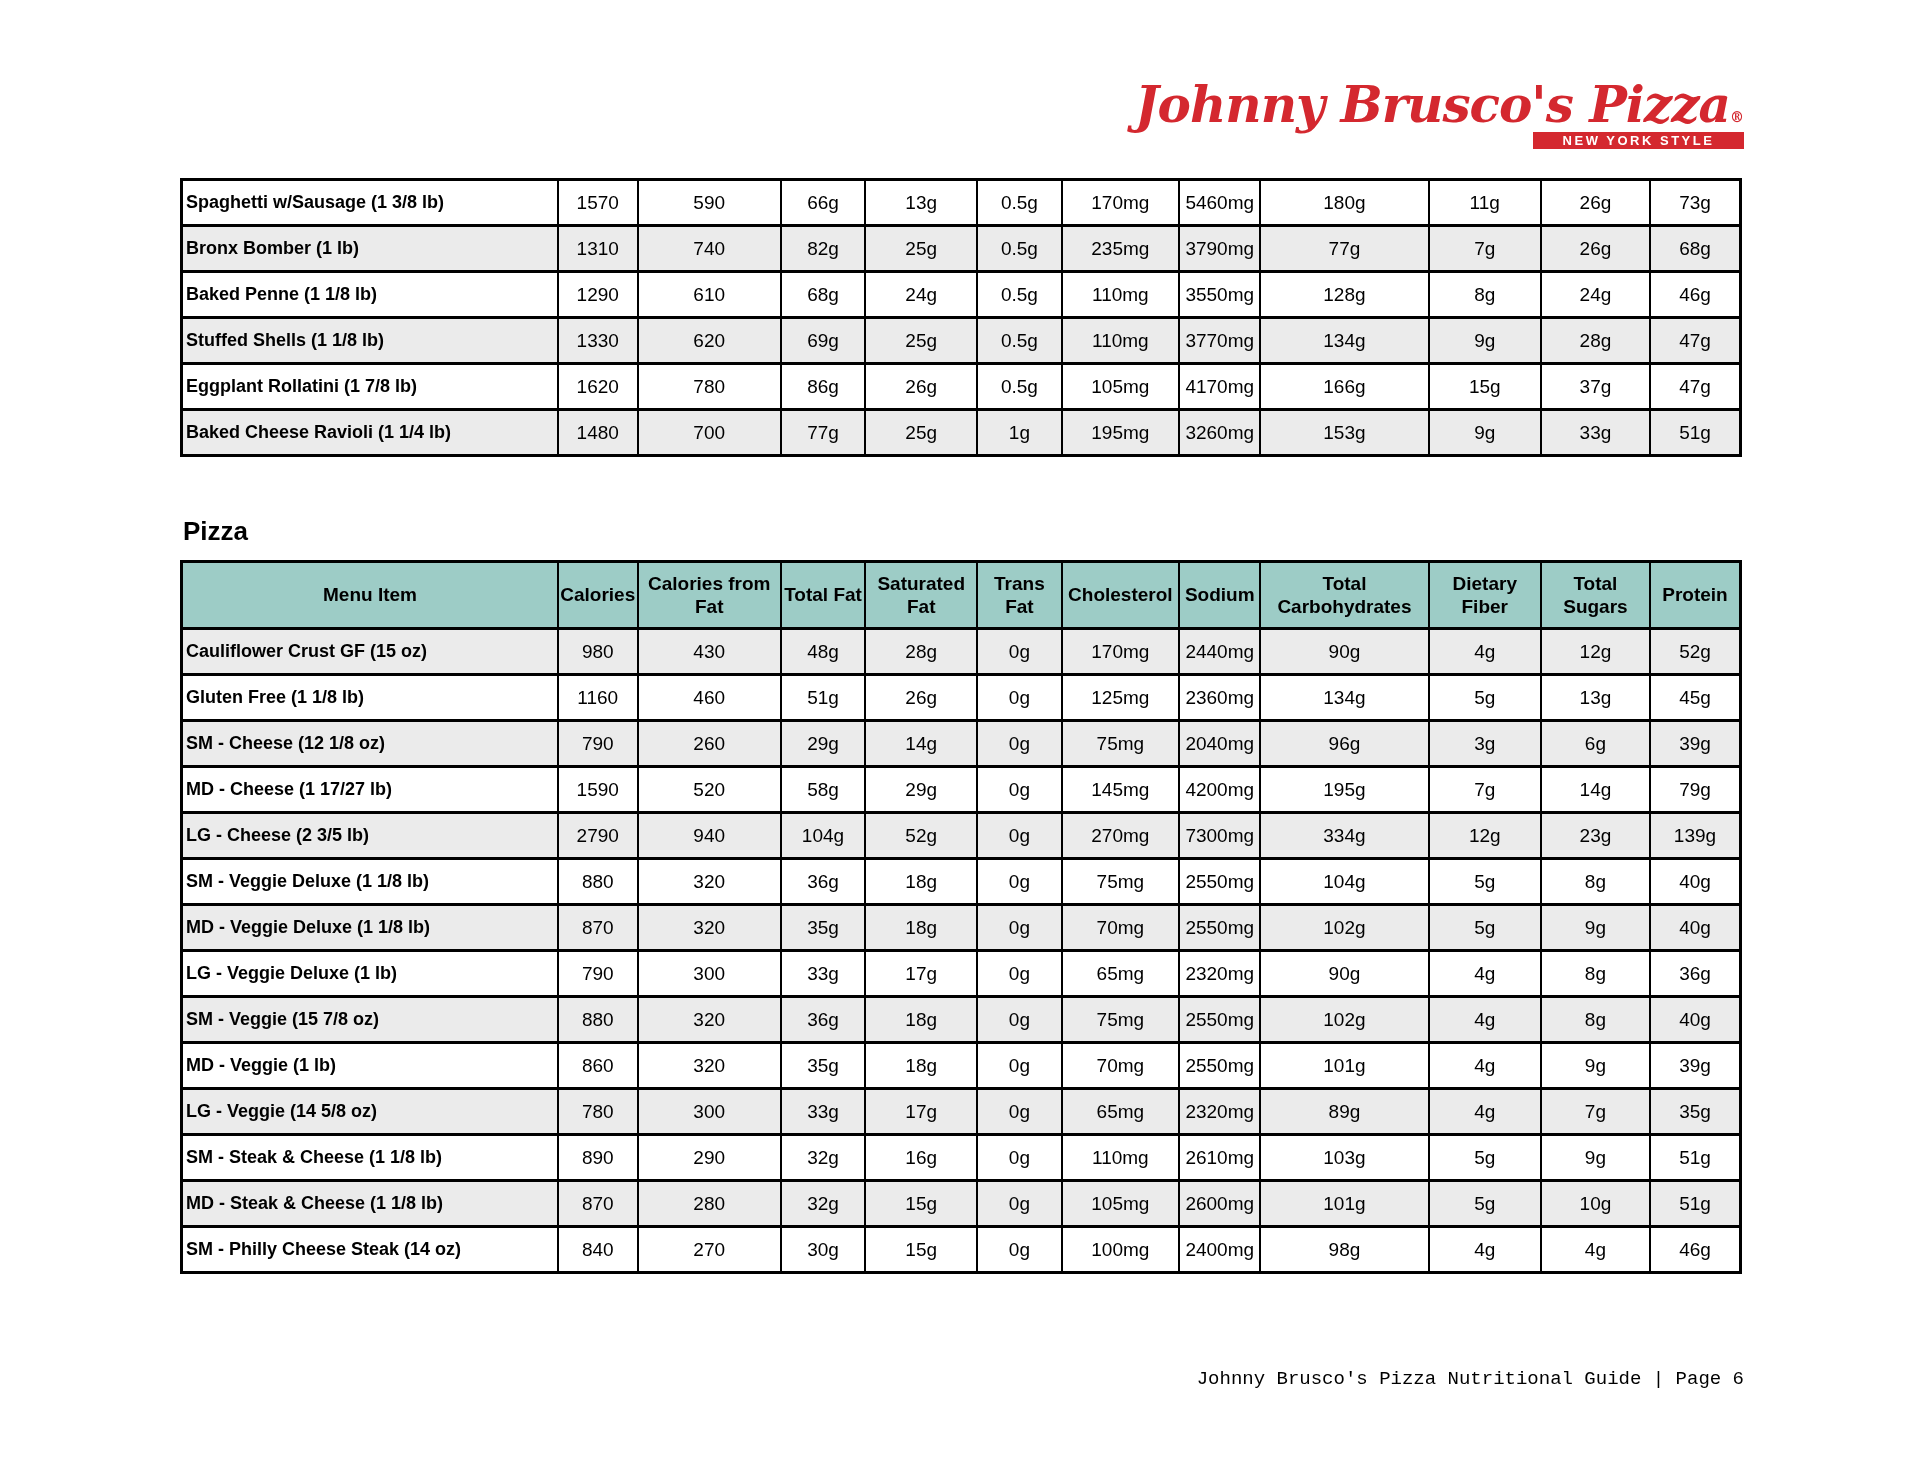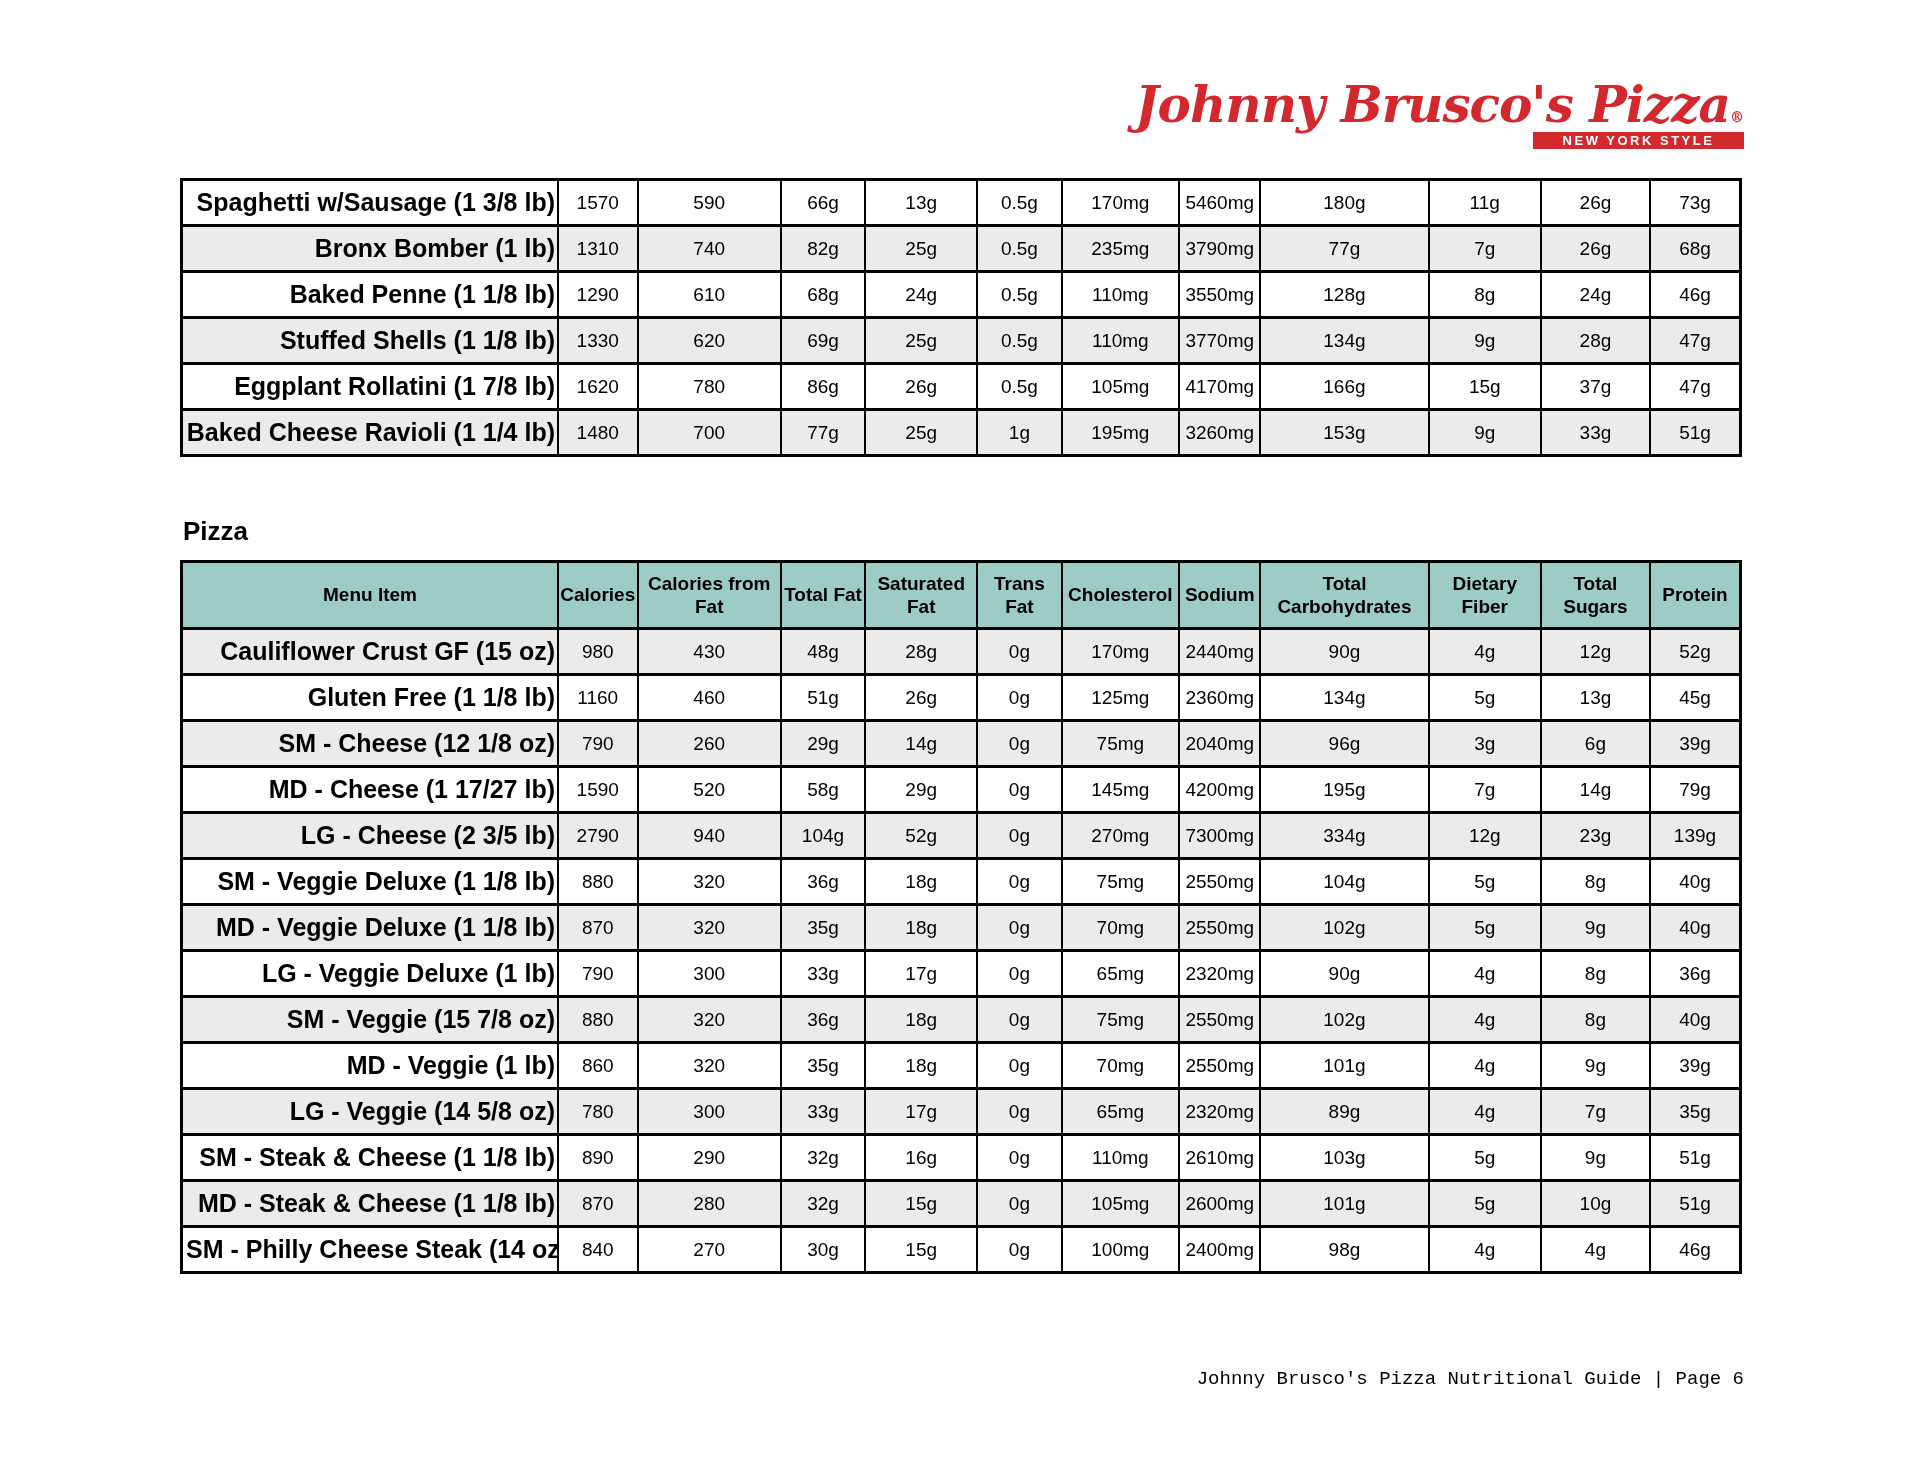--- a/index.html
+++ b/index.html
@@ -64,22 +64,22 @@
     background: #9dccc6;
     height: 64px;
     font-weight: bold;
     font-size: 19px;
     line-height: 1.22;
     text-align: center;
     padding: 0;
   }
   td.item-cell {
     font-weight: bold;
-    font-size: 25px;
-    text-align: right;
+    font-size: 18px;
+    text-align: left;
     padding: 0 2px 0 3px;
     height: 43px;
     white-space: nowrap;
   }
   td.num-cell {
     font-size: 19px;
     text-align: center;
     padding: 0;
     height: 43px;
   }

